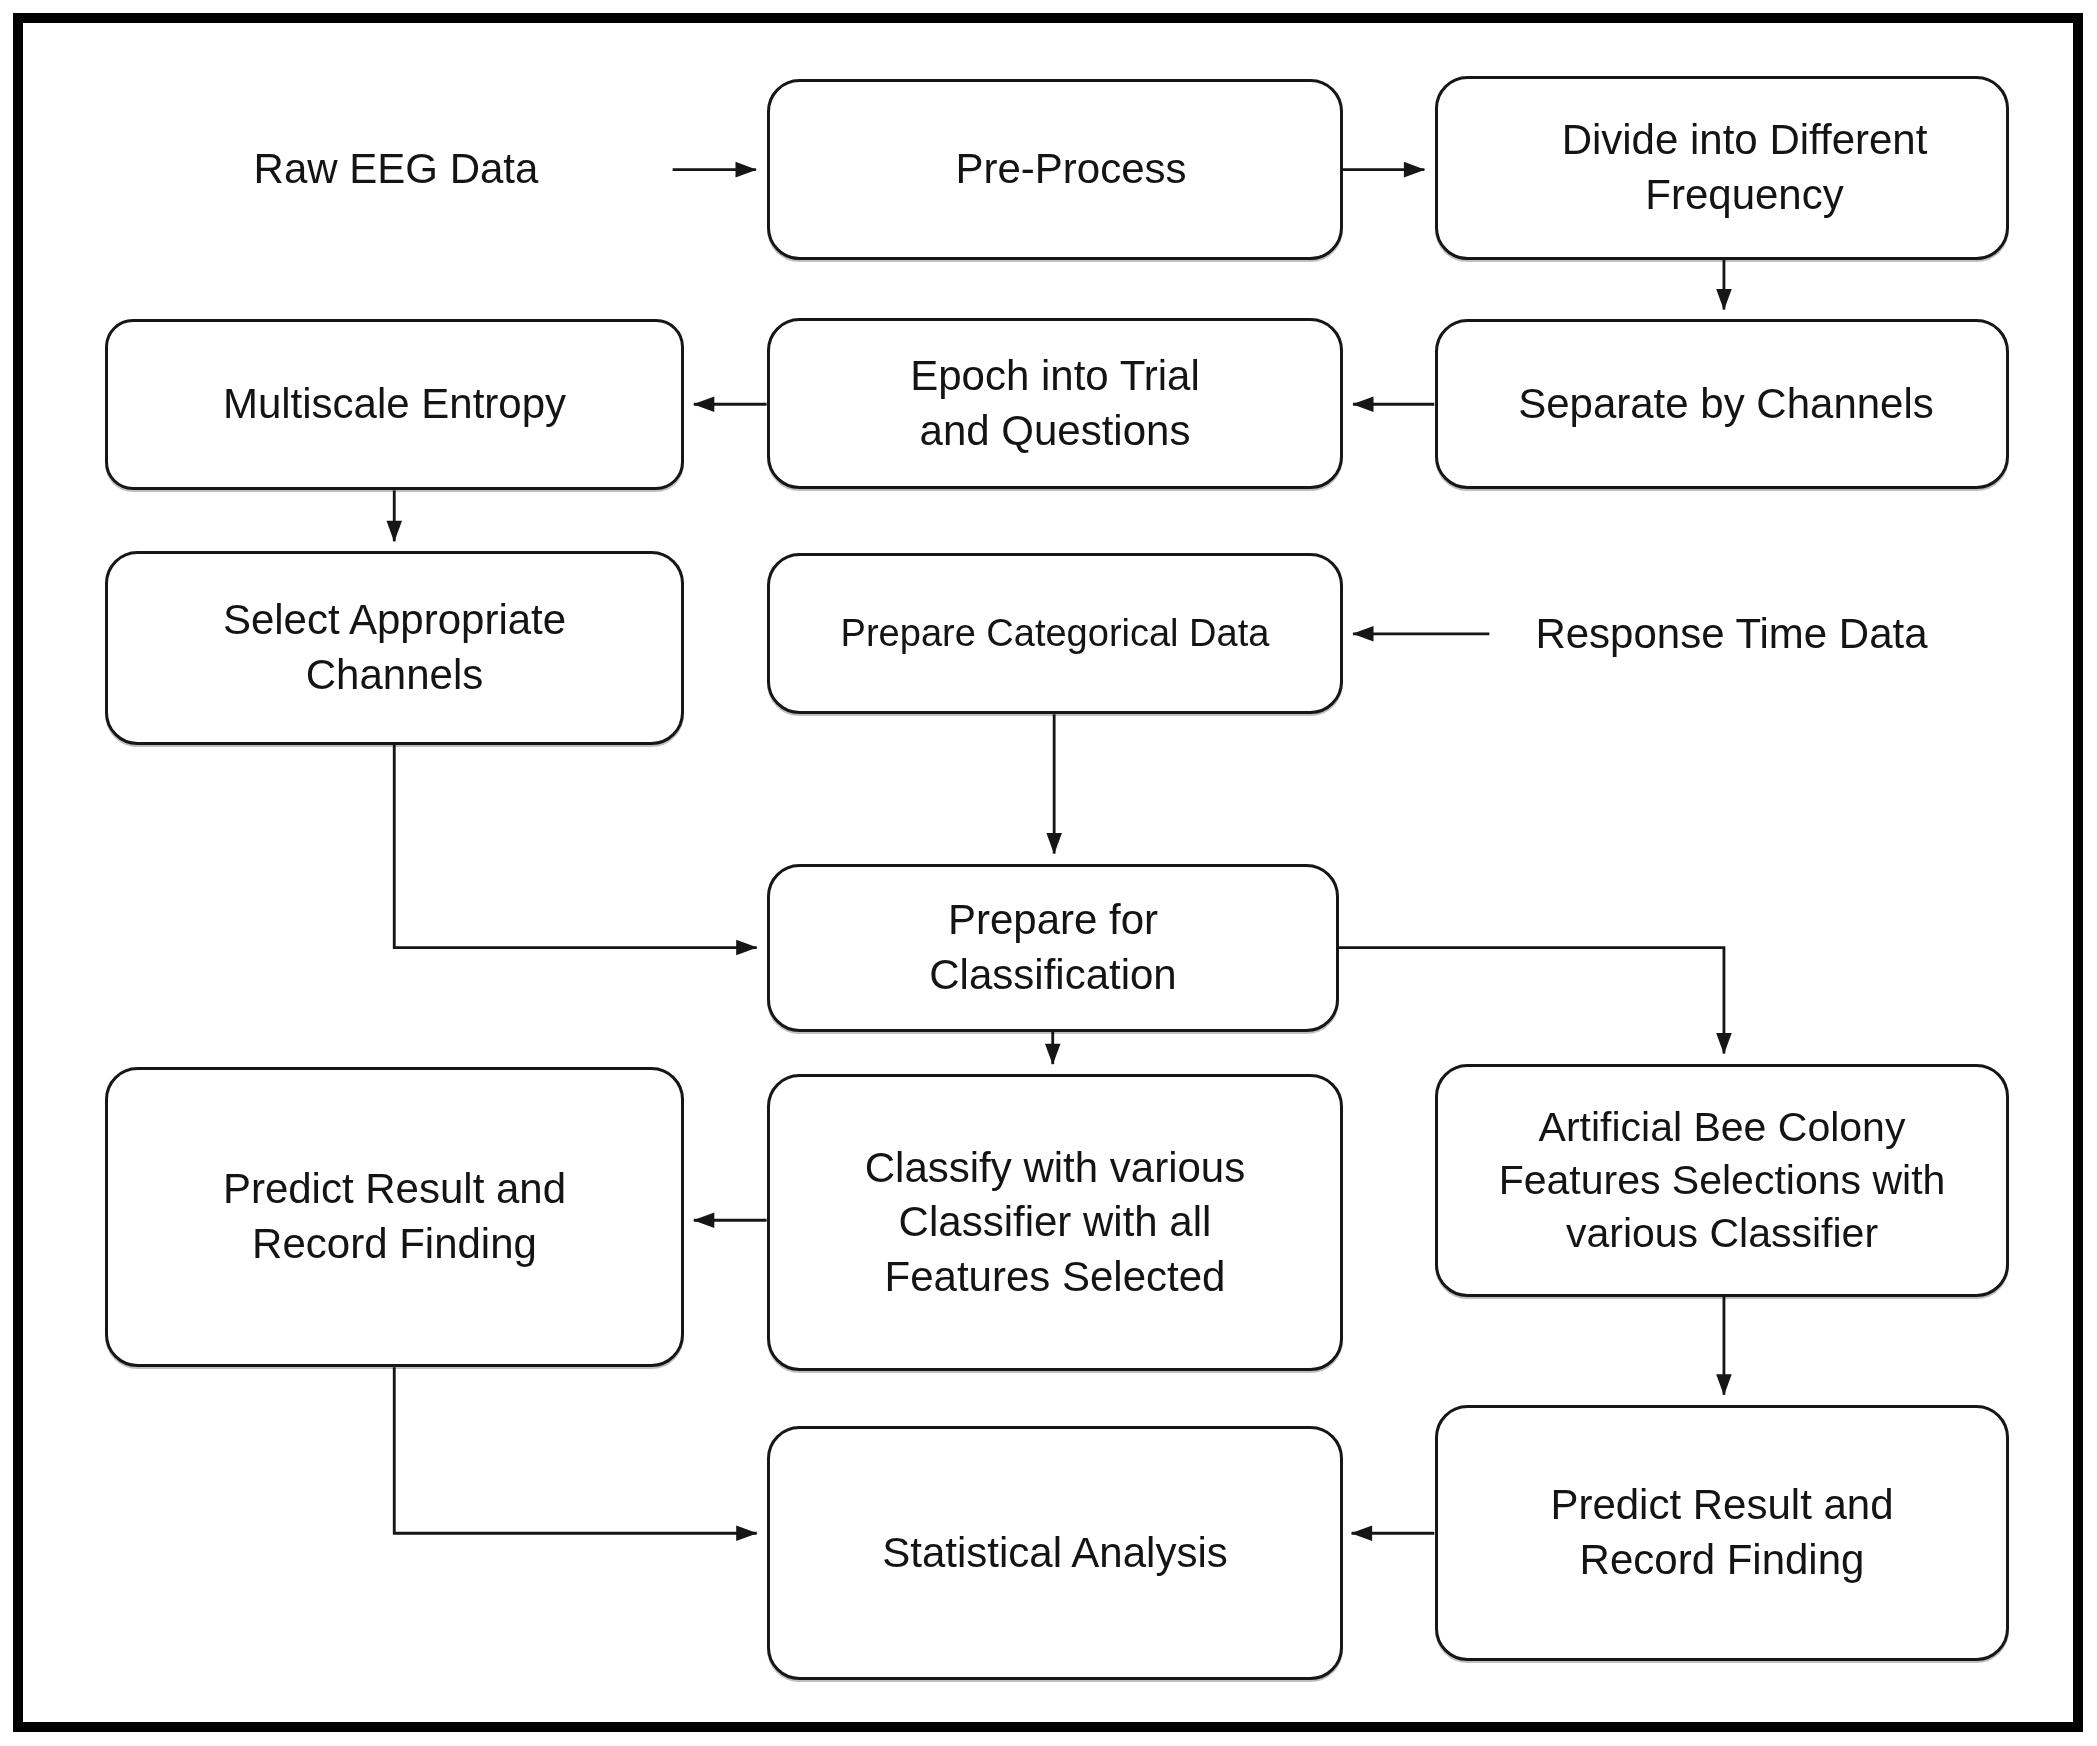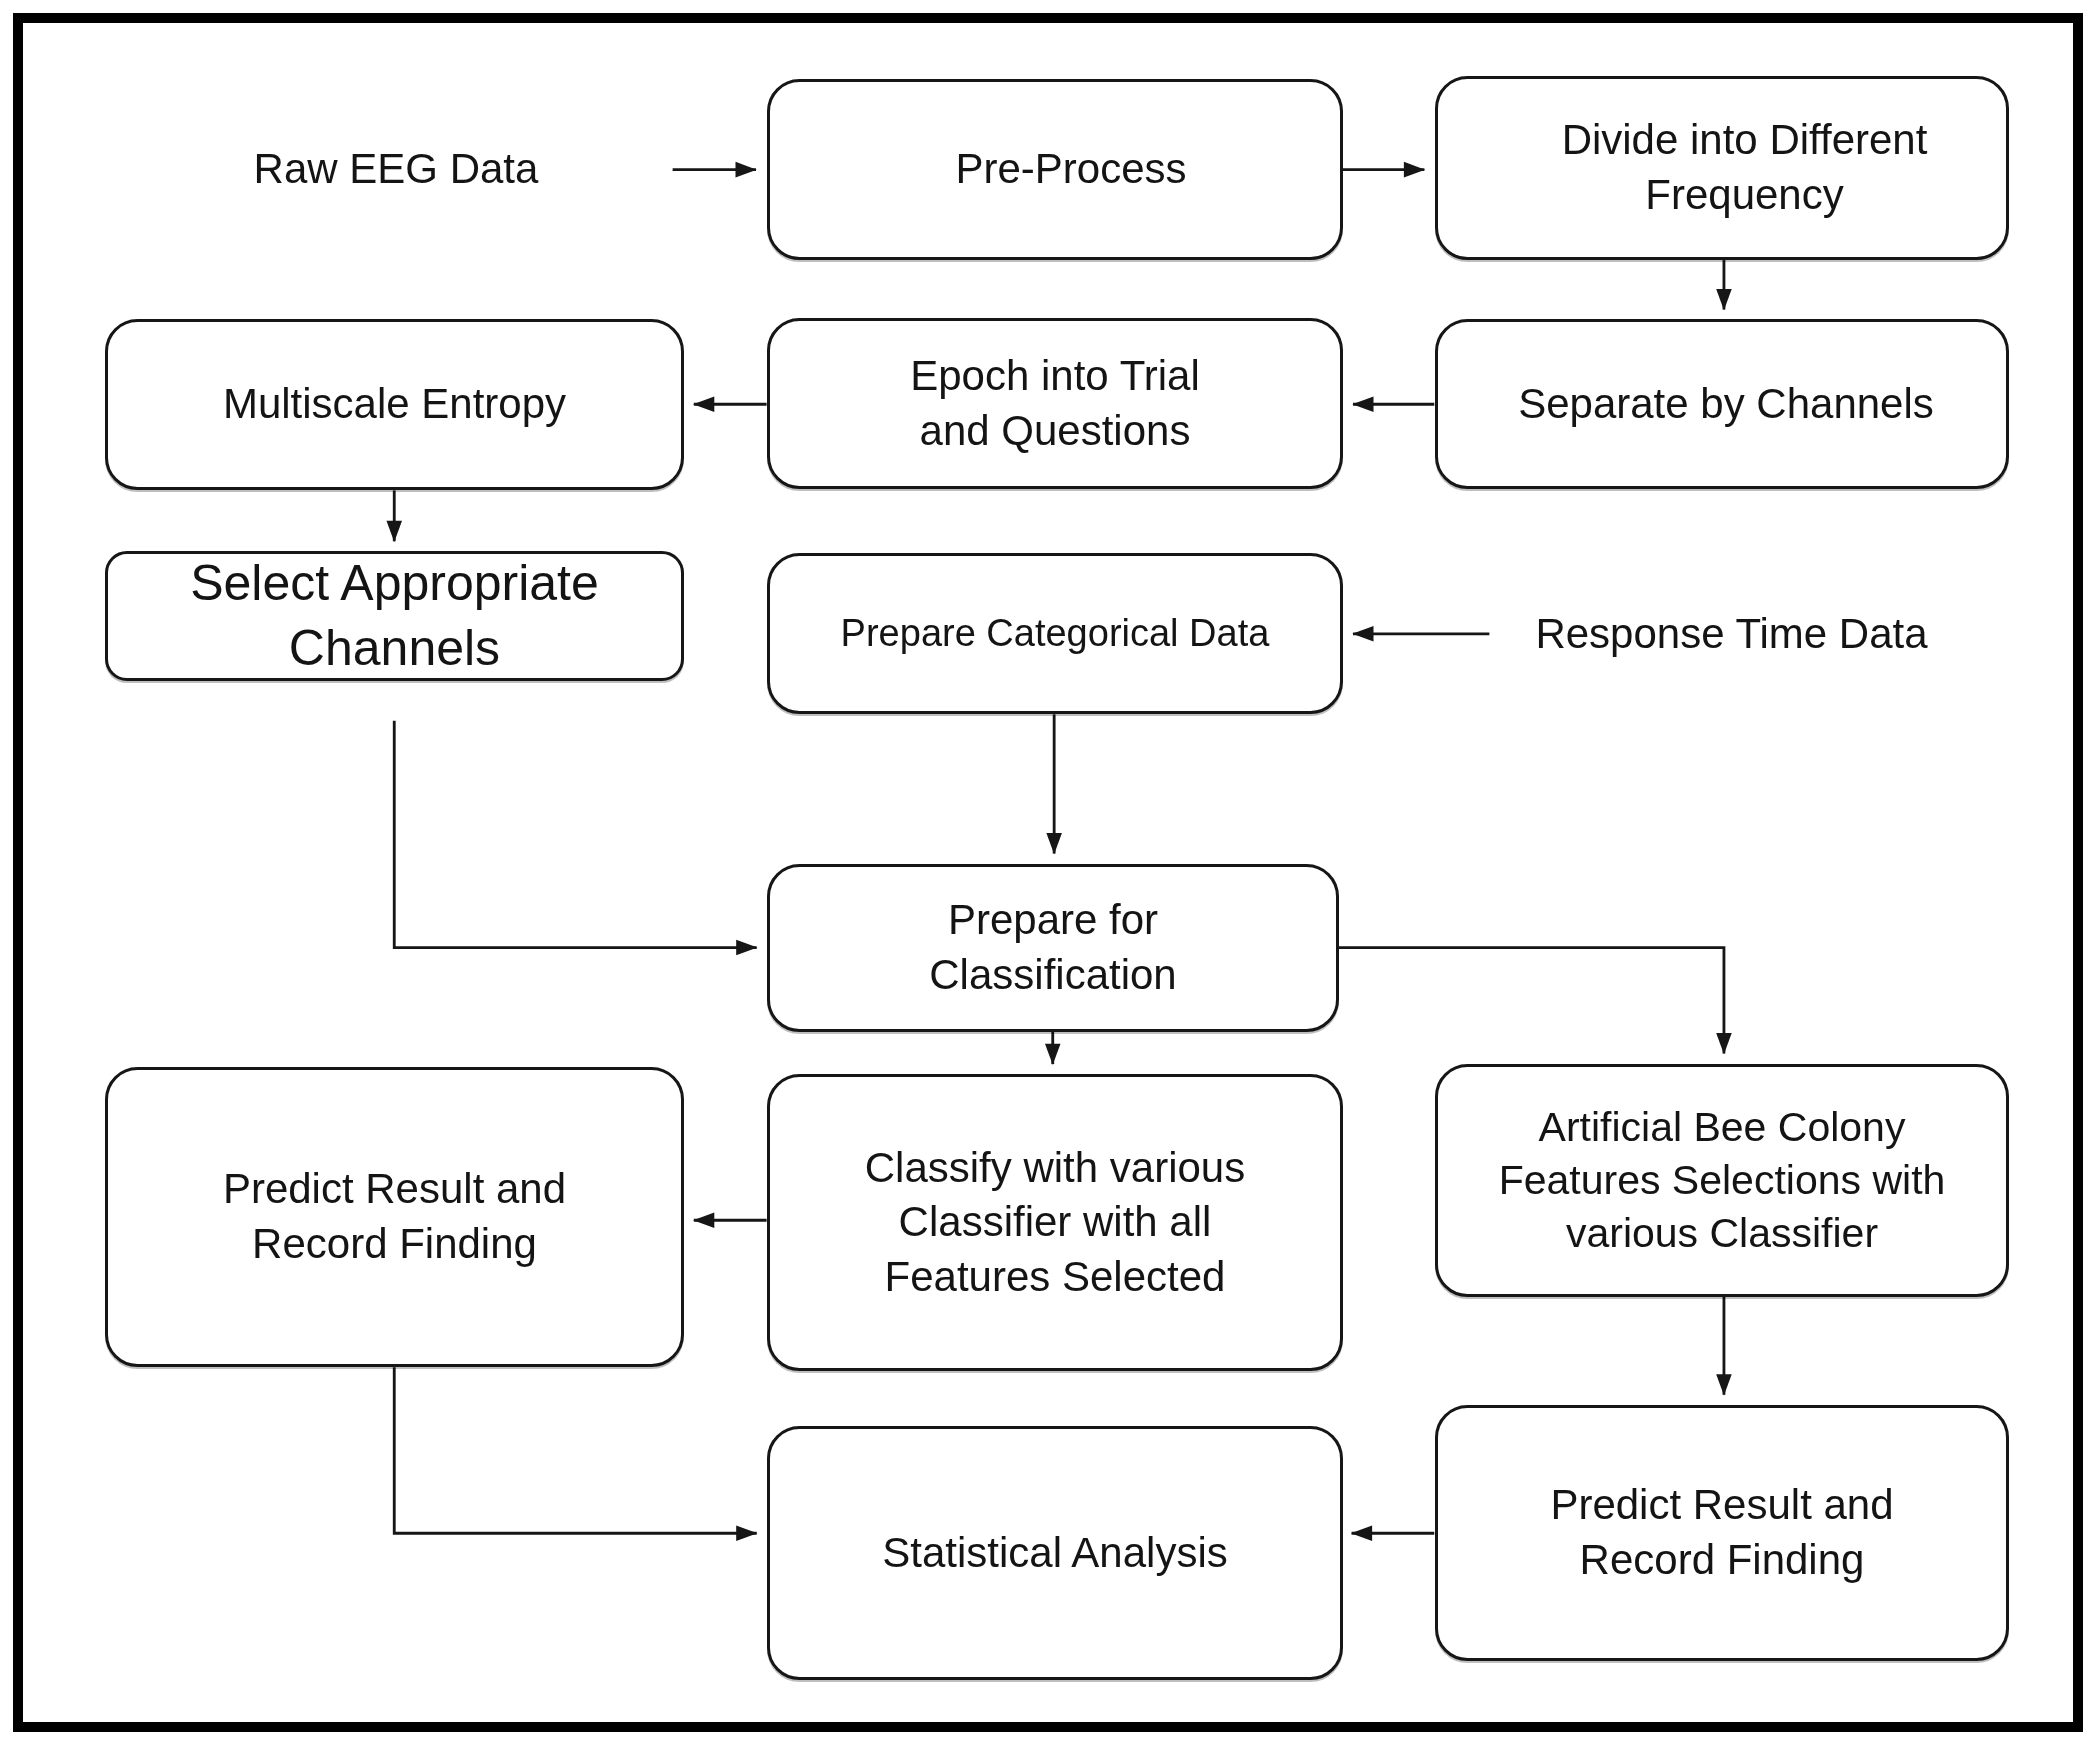--- a/index.html
+++ b/index.html
@@ -80,25 +80,25 @@
       <polyline points="1085,1727 982,1727" marker-end="url(#arrowhead)"></polyline>
       <polyline points="2440,1835 2440,1974" marker-end="url(#arrowhead)"></polyline>
       <polyline points="558,1935 558,2170 1071,2170" marker-end="url(#arrowhead)"></polyline>
       <polyline points="2030,2170 1913,2170" marker-end="url(#arrowhead)"></polyline>
     </svg>
   <div id="nodes">
       <div class="node text-label" style="left: 177px; top: 127px; width: 438px; height: 85px; font-size: 42px;"><span>Raw EEG Data</span></div>
       <div class="node box" style="left: 767px; top: 79px; width: 576px; height: 181px; font-size: 42px; padding-left: 32px;"><span>Pre-Process</span></div>
       <div class="node box" style="left: 1435px; top: 76px; width: 574px; height: 184px; font-size: 42px; padding-left: 45px;"><span>Divide into Different
 Frequency</span></div>
-      <div class="node box" style="left: 105px; top: 319px; width: 579px; height: 171px; font-size: 42px;"><span>Multiscale Entropy</span></div>
+      <div class="node box" style="left: 105px; top: 319px; width: 579px; height: 171px; font-size: 42px; border-radius: 28px;"><span>Multiscale Entropy</span></div>
       <div class="node box" style="left: 767px; top: 318px; width: 576px; height: 171px; font-size: 42px;"><span>Epoch into Trial
 and Questions</span></div>
       <div class="node box" style="left: 1435px; top: 319px; width: 574px; height: 170px; font-size: 42px; padding-left: 8px;"><span>Separate by Channels</span></div>
-      <div class="node box" style="left: 105px; top: 551px; width: 579px; height: 130px; font-size: 50px; border-radius: 22px;"><span>Select Appropriate
+      <div class="node box" style="left: 105px; top: 551px; width: 579px; height: 194px; font-size: 42px;"><span>Select Appropriate
 Channels</span></div>
       <div class="node box" style="left: 767px; top: 553px; width: 576px; height: 161px; font-size: 38px;"><span>Prepare Categorical Data</span></div>
       <div class="node text-label" style="left: 1491px; top: 594px; width: 481px; height: 81px; font-size: 42px;"><span>Response Time Data</span></div>
       <div class="node box" style="left: 767px; top: 864px; width: 572px; height: 168px; font-size: 42px;"><span>Prepare for
 Classification</span></div>
       <div class="node box" style="left: 767px; top: 1074px; width: 576px; height: 297px; font-size: 42px;"><span>Classify with various
 Classifier with all
 Features Selected</span></div>
       <div class="node box" style="left: 1435px; top: 1064px; width: 574px; height: 233px; font-size: 41px;"><span>Artificial Bee Colony
 Features Selections with

